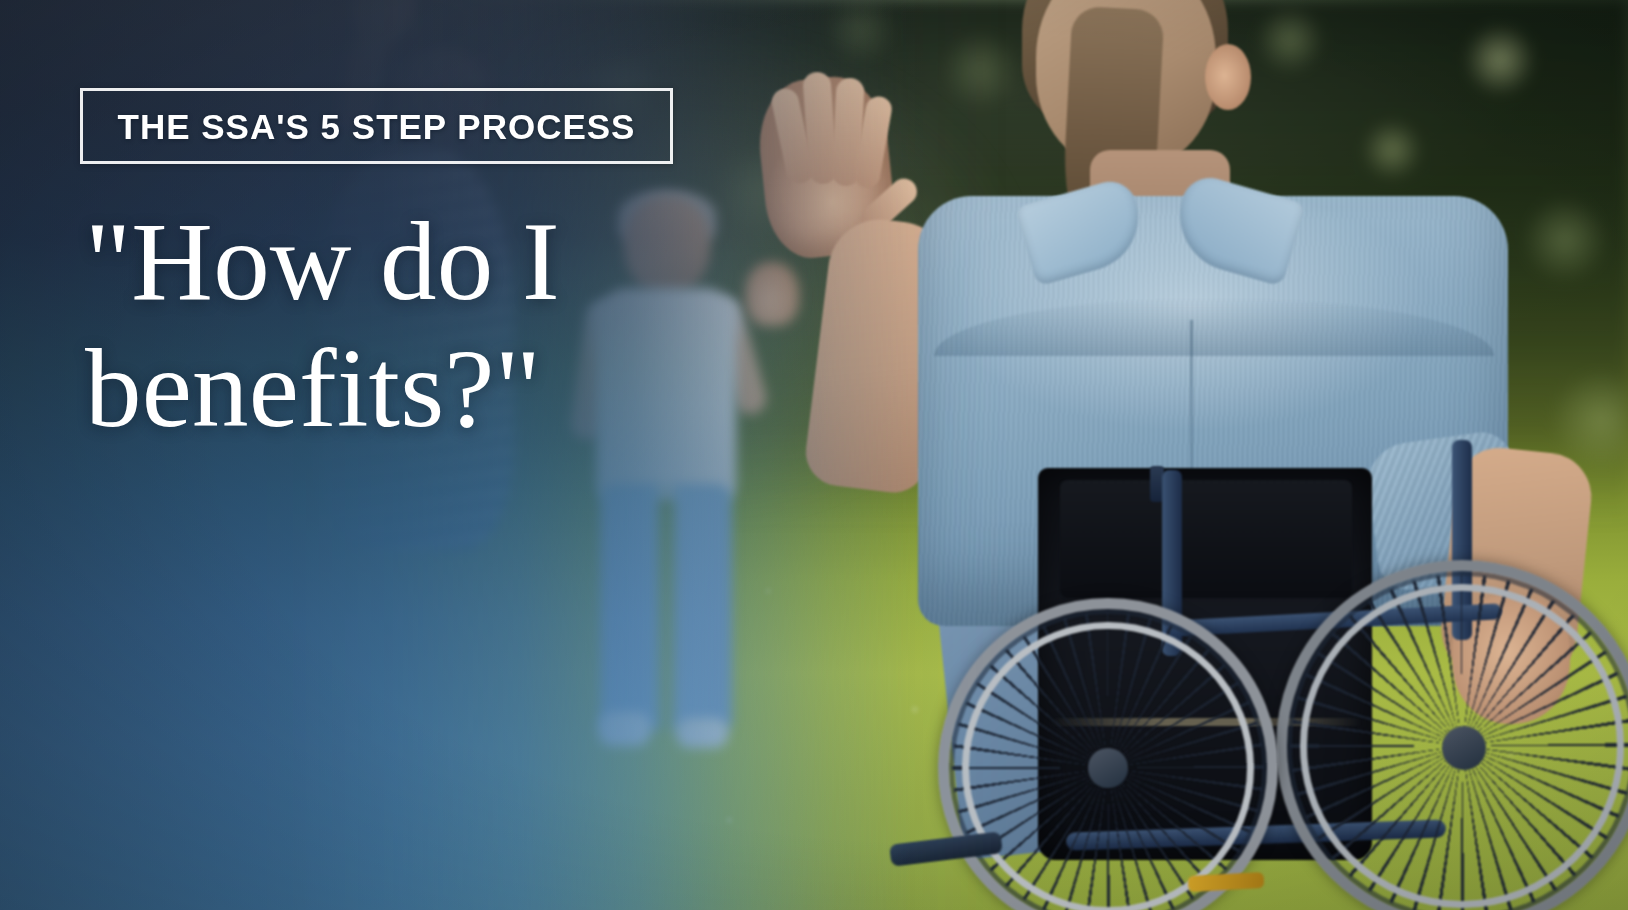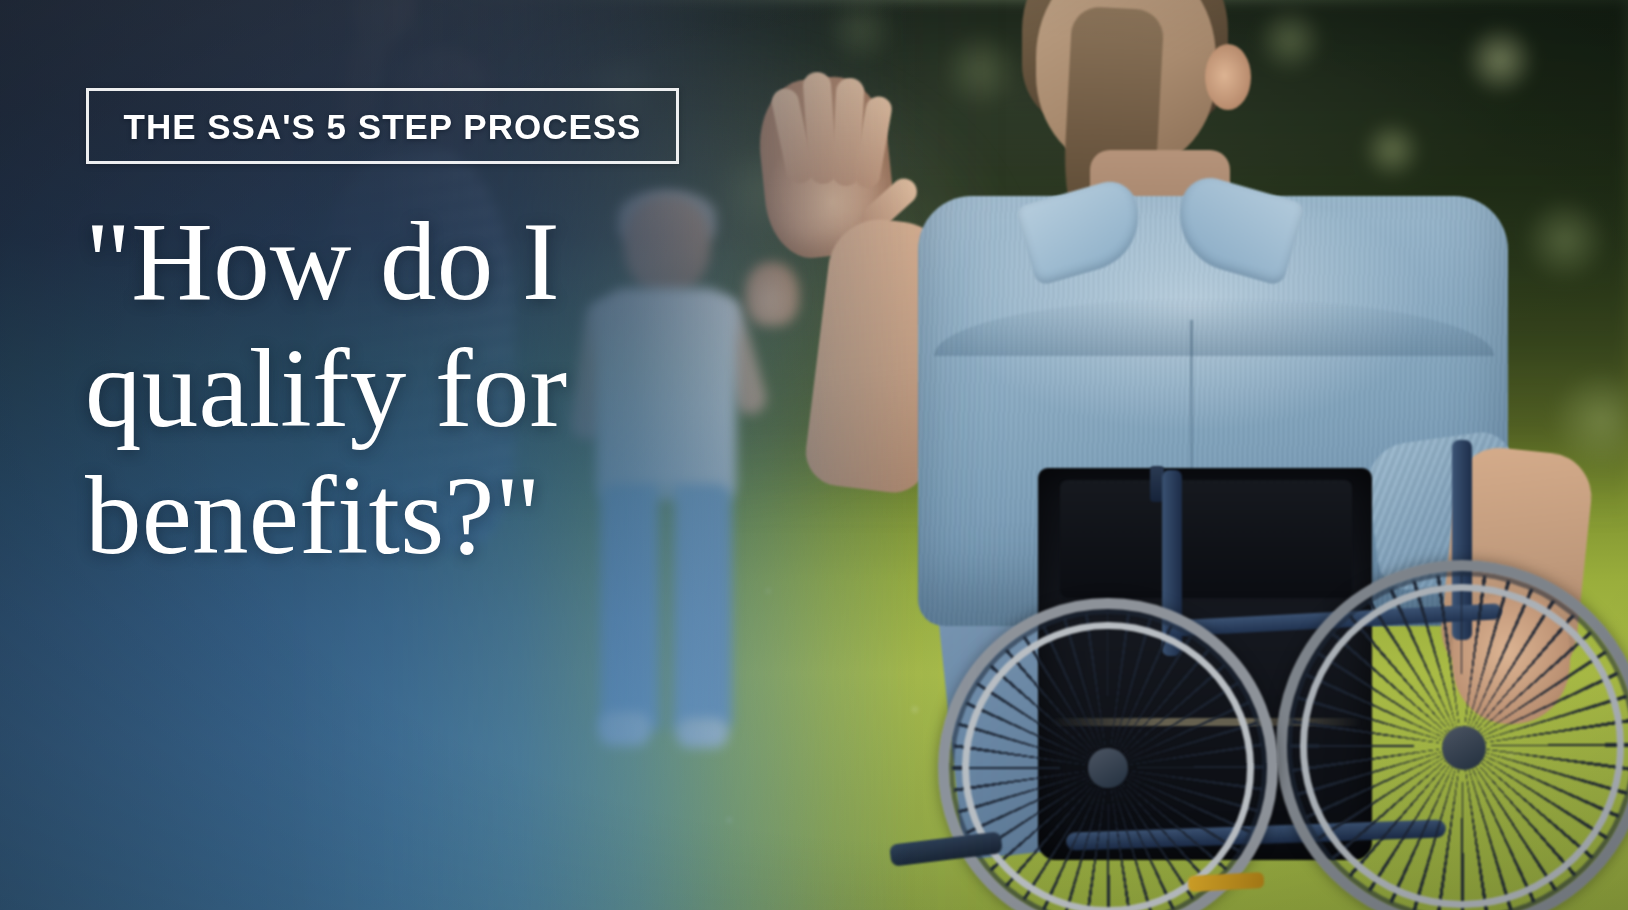--- a/index.html
+++ b/index.html
@@ -383,21 +383,21 @@
   }
   .vignette {
     position:absolute; inset:0;
     background:radial-gradient(ellipse 92% 92% at 58% 48%, rgba(0,0,0,0) 48%, rgba(0,0,0,0.26) 100%);
   }
 
   
   .content { position:absolute; left:0; top:0; width:100%; height:100%; }
 
   .eyebrow-badge {
-    position:absolute; left:86px; top:88px;
+    position:absolute; left:80px; top:88px;
     width:593px; height:76px;
     border:3px solid rgba(255,255,255,0.92);
     display:flex; align-items:center; justify-content:center;
     box-shadow:0 1px 6px rgba(0,0,0,0.25);
   }
   .eyebrow-text {
     color:#ffffff;
     font-family:"Liberation Sans", sans-serif;
     font-size:35px;
     font-weight:700;
@@ -500,18 +500,17 @@
   <div class="vignette"></div>
 
   <div class="content">
 
     <div class="eyebrow-badge">
       <span class="eyebrow-text">THE SSA'S 5 STEP PROCESS</span>
     </div>
 
     <div class="headline">
       <span>"How do I</span>
-      <span>qualify for</span>
       <span>benefits?"</span>
     </div>
 
   </div>
 </div>
 
 </body></html>

